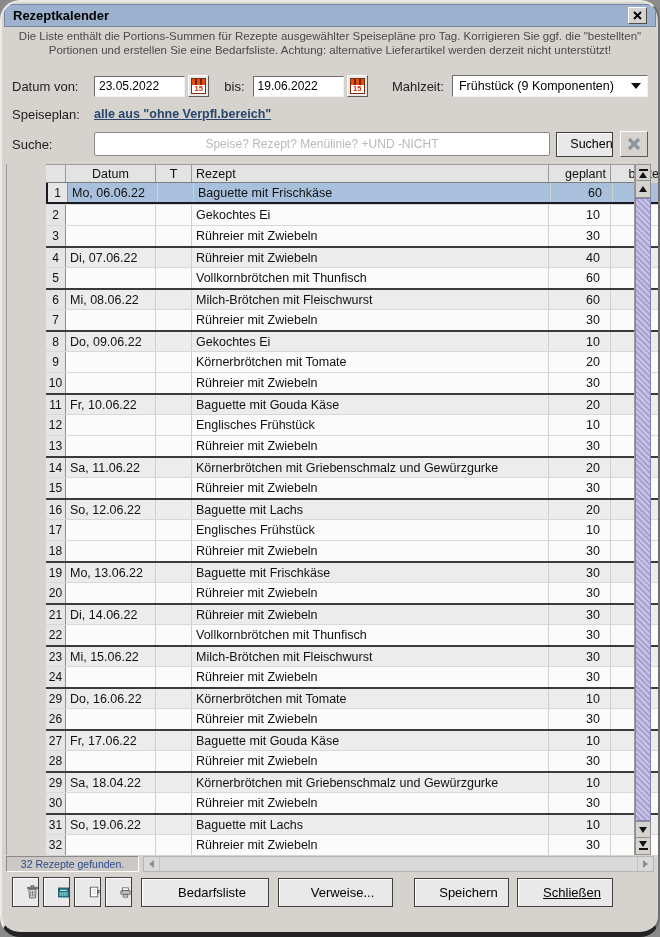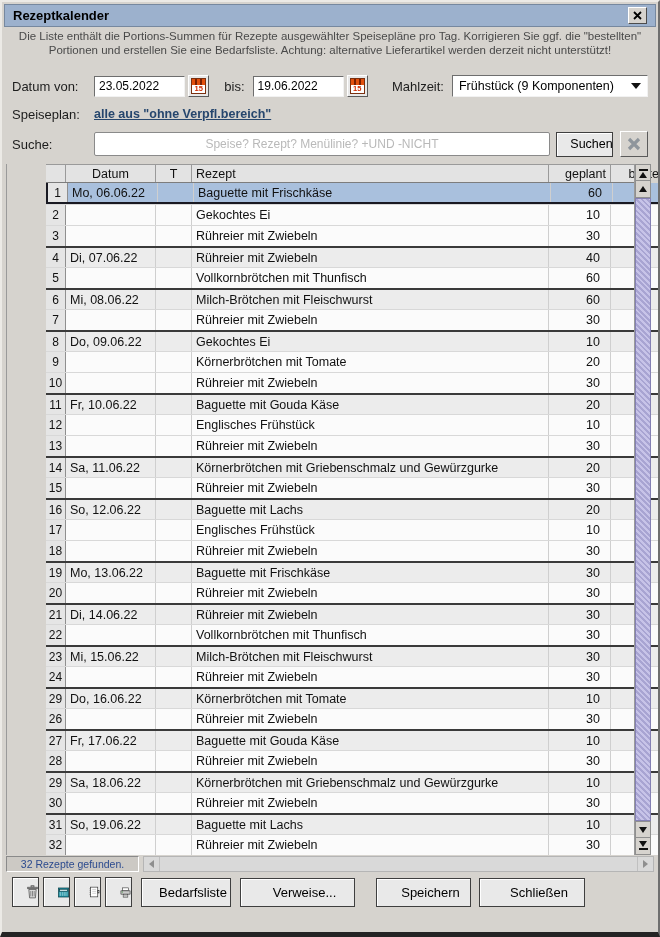--- a/index.html
+++ b/index.html
@@ -4,20 +4,21 @@
 <style>
   * { margin:0; padding:0; box-sizing:border-box; }
   html,body { background:#8a8a8a; }
   body { font-family:"Liberation Sans", sans-serif; }
 
   .window {
     width:660px; height:937px; background:#d6d3ce; position:relative;
     border-top:2px solid #eceae6; border-left:2px solid #eceae6;
     border-right:2px solid #6f6f6f; border-bottom:5px solid #242424;
     overflow:hidden;
+    border-radius:20px;
   }
 
   
   .titlebar {
     margin:2px; height:23px; background:#9cb1cd;
     border:1px solid #76889f;
     display:flex; align-items:center; padding:0 8px;
   }
   .titlebar .title { font-weight:bold; font-size:13px; color:#000; }
   .close-btn {
@@ -130,24 +131,24 @@
   .hsbtn.left  { border-right:1px solid #c0c0c0; }
   .tri-left  { width:0; height:0; border-top:4px solid transparent; border-bottom:4px solid transparent; border-right:5px solid #8f8f8f; }
   .tri-right { width:0; height:0; border-top:4px solid transparent; border-bottom:4px solid transparent; border-left:5px solid #8f8f8f; }
 
   
   .footer { display:flex; align-items:center; padding:5px 10px 0 10px; }
   .iconbtn { width:27px; height:30px; background:#e9e9e9; }
   .iconbtn + .iconbtn { margin-left:4px; }
   .print-btn { margin-left:108px; }
   .txtbtn { height:29px; font-size:13px; }
-  .b-bedarf { width:90px; margin-left:9px; }
+  .b-bedarf { width:128px; margin-left:9px; }
   .b-verweise { width:115px; margin-left:9px; }
   .b-speichern { width:95px; margin-left:21px; }
-  .b-schliessen { width:106px; margin-left:8px; }
+  .b-schliessen { width:96px; margin-left:8px;text-decoration:underline; }
 </style>
 </head>
 <body>
 
 <div class="window">
 
   <div class="titlebar">
     <span class="title">Rezeptkalender</span>
     <div class="close-btn">
       <svg width="9" height="9" viewBox="0 0 9 9">
@@ -432,21 +433,21 @@
         <div class="trow grid-cols">
           <div class="cell c-num">28</div>
           <div class="cell c-date"></div>
           <div class="cell c-t"></div>
           <div class="cell c-recipe">Rühreier mit Zwiebeln</div>
           <div class="cell c-planned">30</div>
           <div class="cell c-ordered"></div>
         </div>
         <div class="trow grid-cols day-start">
           <div class="cell c-num">29</div>
-          <div class="cell c-date">Sa, 18.06.22</div>
+          <div class="cell c-date">Sa, 18.04.22</div>
           <div class="cell c-t"></div>
           <div class="cell c-recipe">Körnerbrötchen mit Griebenschmalz und Gewürzgurke</div>
           <div class="cell c-planned">10</div>
           <div class="cell c-ordered"></div>
         </div>
         <div class="trow grid-cols">
           <div class="cell c-num">30</div>
           <div class="cell c-date"></div>
           <div class="cell c-t"></div>
           <div class="cell c-recipe">Rühreier mit Zwiebeln</div>

